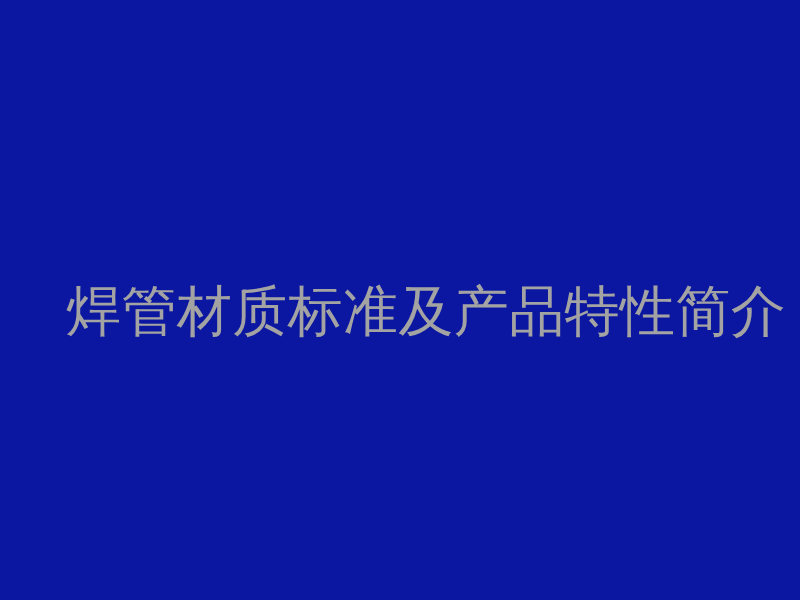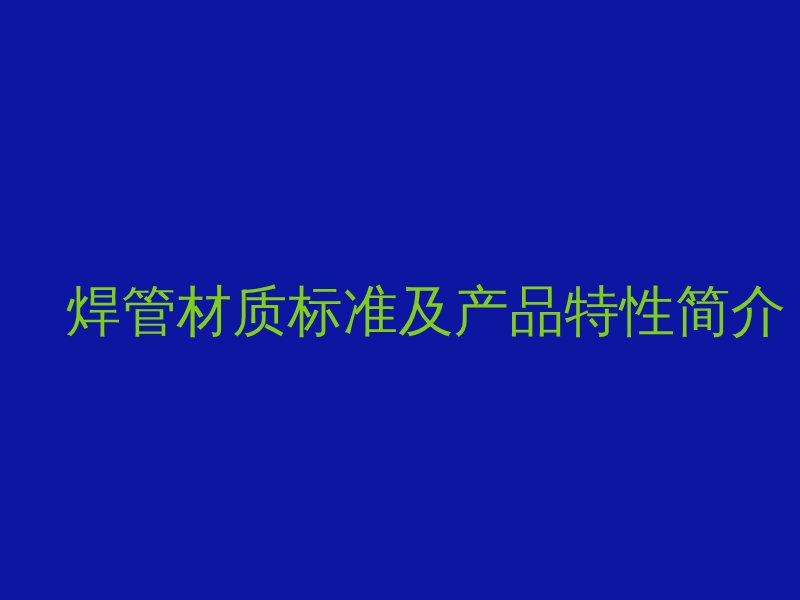--- a/index.html
+++ b/index.html
@@ -42,15 +42,15 @@
     white-space: nowrap;
     text-align: left;
     transform: translateY(-3px);
   }
 </style>
 </head>
 <body>
 
 <div id="slide" style="background: rgb(11, 23, 160);">
   <div id="title-block">
-    <h1 id="slide-title" style="color: #84cc16; margin-top: 28px;">焊管材质标准及产品特性简介</h1>
+    <h1 id="slide-title" style="color: #a3a3a3; margin-top: 28px;">焊管材质标准及产品特性简介</h1>
   </div>
 </div>
 
 </body></html>

